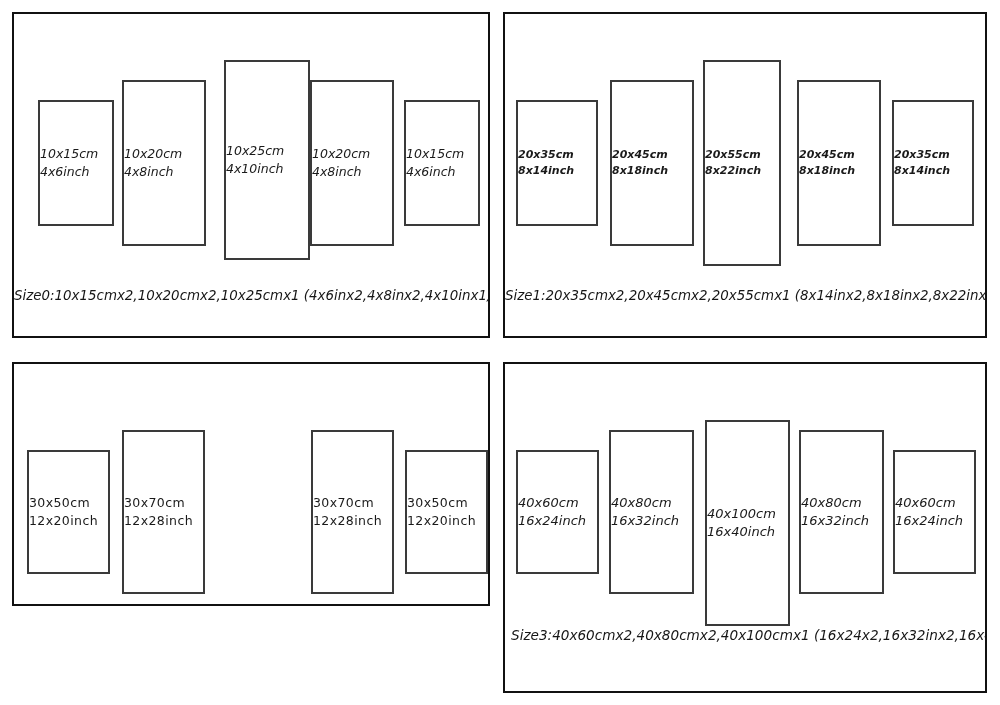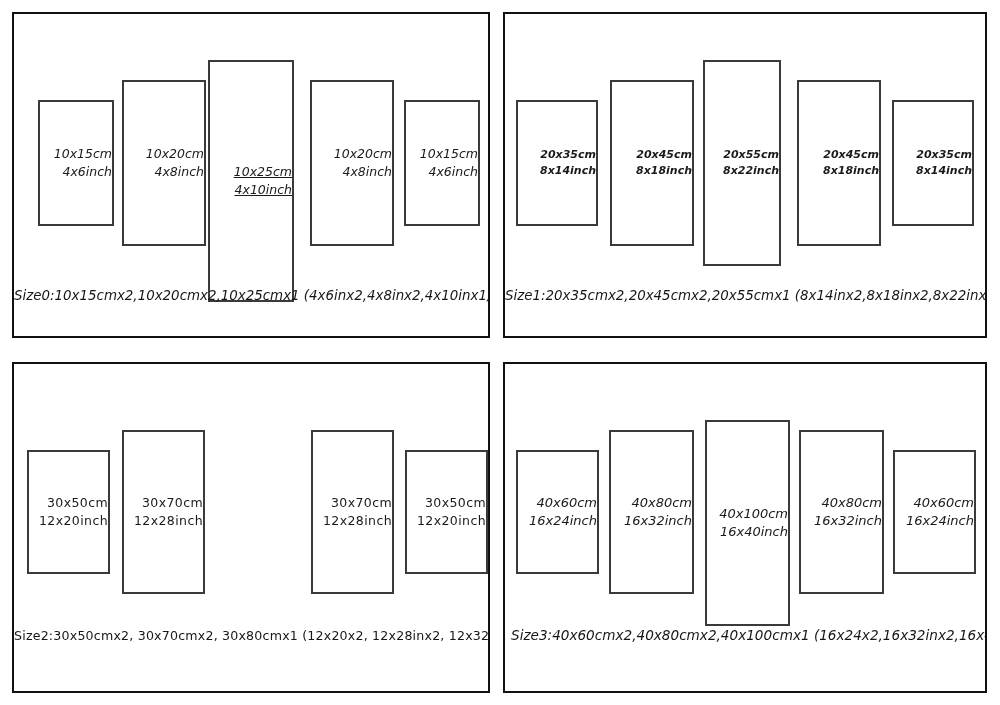--- a/index.html
+++ b/index.html
@@ -24,36 +24,36 @@
   
   .panel {
     position: absolute;
     box-sizing: border-box;
     border: 2px solid #111111;
     background: #ffffff;
     overflow: hidden;
   }
   .panel.p0 { left: 12px;  top: 12px;  width: 478px; height: 326px; }
   .panel.p1 { left: 503px; top: 12px;  width: 484px; height: 326px; }
-  .panel.p2 { left: 12px;  top: 362px; width: 478px; height: 331px; padding-left: 48px; }
+  .panel.p2 { left: 12px;  top: 362px; width: 478px; height: 244px; padding-left: 48px; }
   .panel.p3 { left: 503px; top: 362px; width: 484px; height: 331px; padding-left: 21px; }
 
   
   .frames {
     position: absolute;
     left: 0; top: 0; right: 0; bottom: 0;
   }
   .frame {
     position: absolute;
     box-sizing: border-box;
     border: 2px solid #3a3a3a;
     background: #ffffff;
     display: flex;
     flex-direction: column;
-    align-items: flex-end;
+    align-items: flex-start;
     justify-content: center;
     text-align: center;
     white-space: nowrap;
   }
   .frame .ln {
     display: block;
     line-height: 1.42;
   }
 
   
@@ -110,21 +110,21 @@
   <section class="panel p0 styleItalic">
     <div class="frames">
       <div class="frame" style="left:24px;  top:86px;  width:76px;  height:126px;">
         <span class="ln">10x15cm</span>
         <span class="ln">4x6inch</span>
       </div>
       <div class="frame" style="left:108px; top:66px;  width:84px;  height:166px;">
         <span class="ln">10x20cm</span>
         <span class="ln">4x8inch</span>
       </div>
-      <div class="frame" style="left:194px; top:46px;  width:86px;  height:242px;text-decoration:underline;">
+      <div class="frame" style="left:210px; top:46px;  width:86px;  height:200px;">
         <span class="ln">10x25cm</span>
         <span class="ln">4x10inch</span>
       </div>
       <div class="frame" style="left:296px; top:66px;  width:84px;  height:166px;">
         <span class="ln">10x20cm</span>
         <span class="ln">4x8inch</span>
       </div>
       <div class="frame" style="left:390px; top:86px;  width:76px;  height:126px;">
         <span class="ln">10x15cm</span>
         <span class="ln">4x6inch</span>

